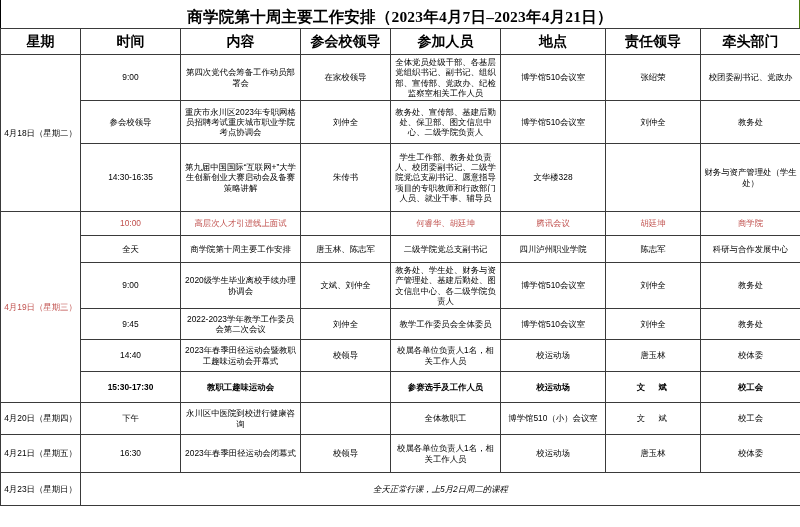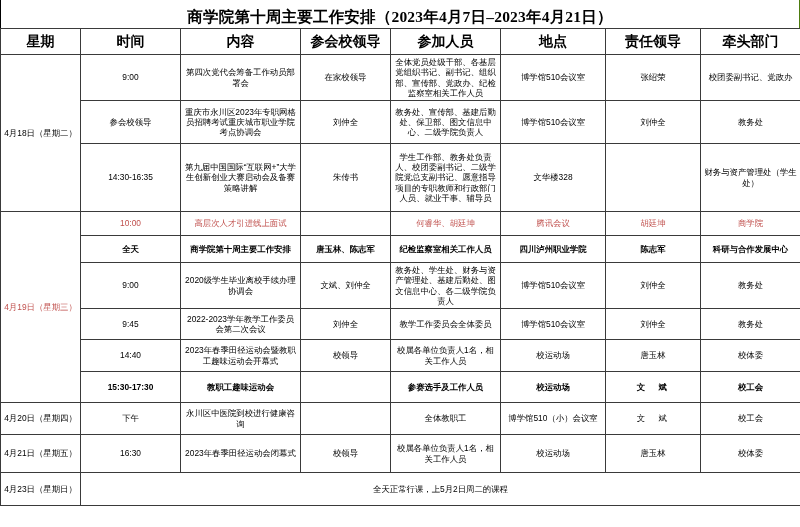--- a/index.html
+++ b/index.html
@@ -68,20 +68,21 @@
   tr.red td {
     color: #c0504d;
   }
   td.empty { }
   td.spaced {
     letter-spacing: 2.5px;
   }
   td.note {
     text-align: center;
     font-size: 8.6px;
+    font-style: italic;
   }
   col.c-day    { width: 80px; }
   col.c-time   { width: 100px; }
   col.c-content{ width: 120px; }
   col.c-leader { width: 90px; }
   col.c-attend { width: 110px; }
   col.c-place  { width: 105px; }
   col.c-resp   { width: 95px; }
   col.c-dept   { width: 100px; }
 </style>
@@ -149,25 +150,25 @@
         <tr class="red" style="height: 24px;">
           <td class="daycell" rowspan="6">4月19日（星期三）</td>
           <td>10:00</td>
           <td>高层次人才引进线上面试</td>
           <td class="empty"></td>
           <td>何睿华、胡廷坤</td>
           <td>腾讯会议</td>
           <td>胡廷坤</td>
           <td>商学院</td>
         </tr>
-        <tr style="height: 27px; font-weight: bold;">
+        <tr style="height: 27px;">
           <td>全天</td>
           <td>商学院第十周主要工作安排</td>
           <td>唐玉林、陈志军</td>
-          <td>纪检监察室相关工作人员</td>
+          <td>二级学院党总支副书记</td>
           <td>四川泸州职业学院</td>
           <td>陈志军</td>
           <td>科研与合作发展中心</td>
         </tr>
         <tr style="height: 46px;">
           <td>9:00</td>
           <td>2020级学生毕业离校手续办理协调会</td>
           <td>文斌、刘仲全</td>
           <td>教务处、学生处、财务与资产管理处、基建后勤处、图文信息中心、各二级学院负责人</td>
           <td>博学馆510会议室</td>

